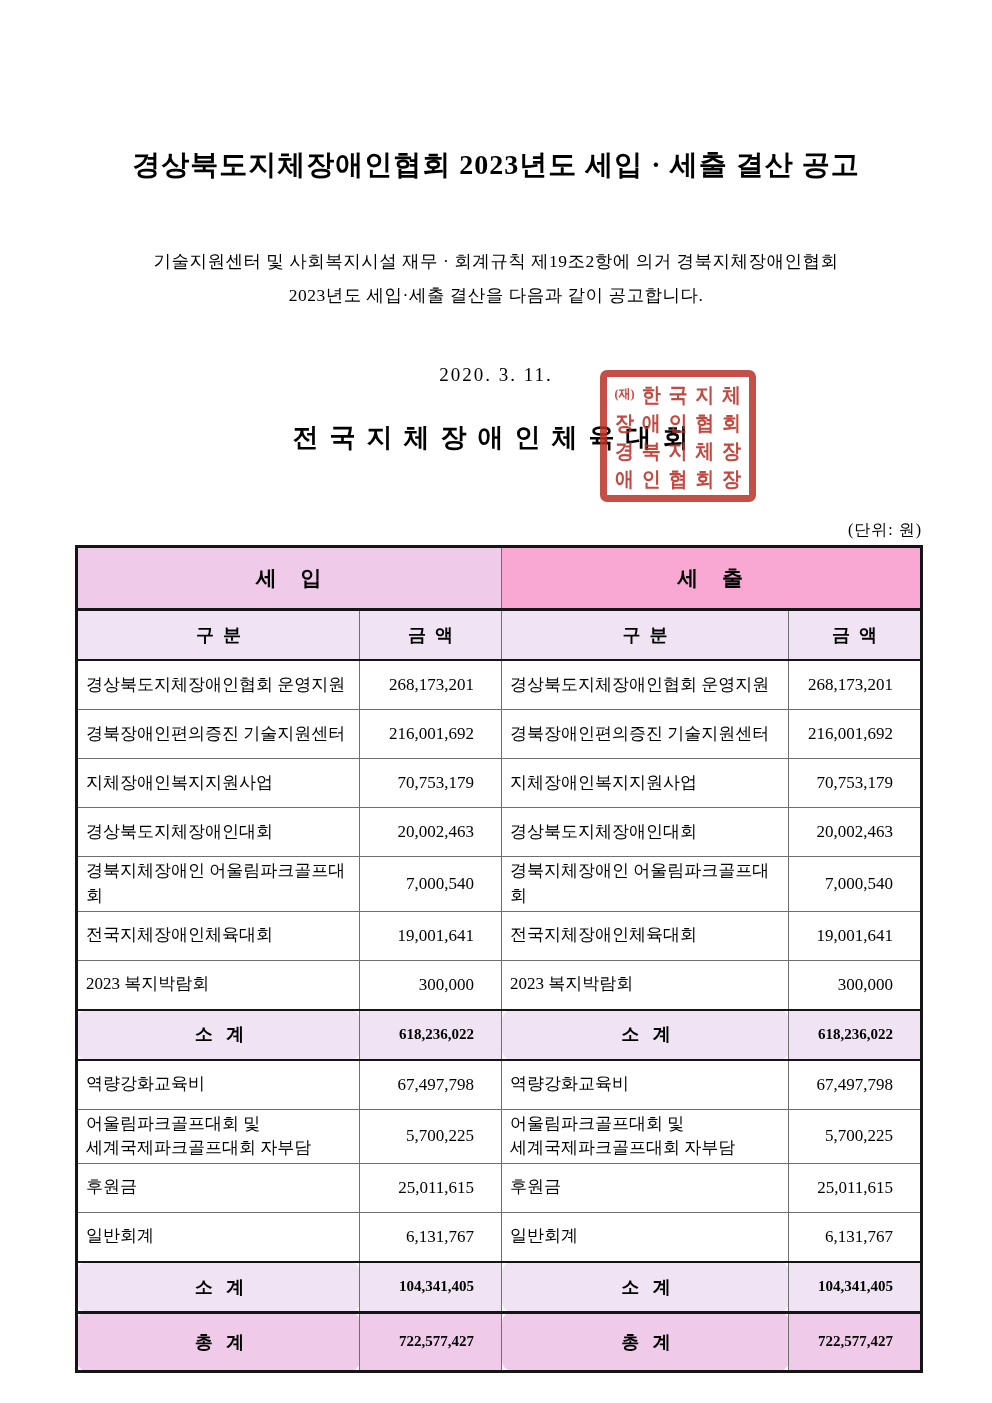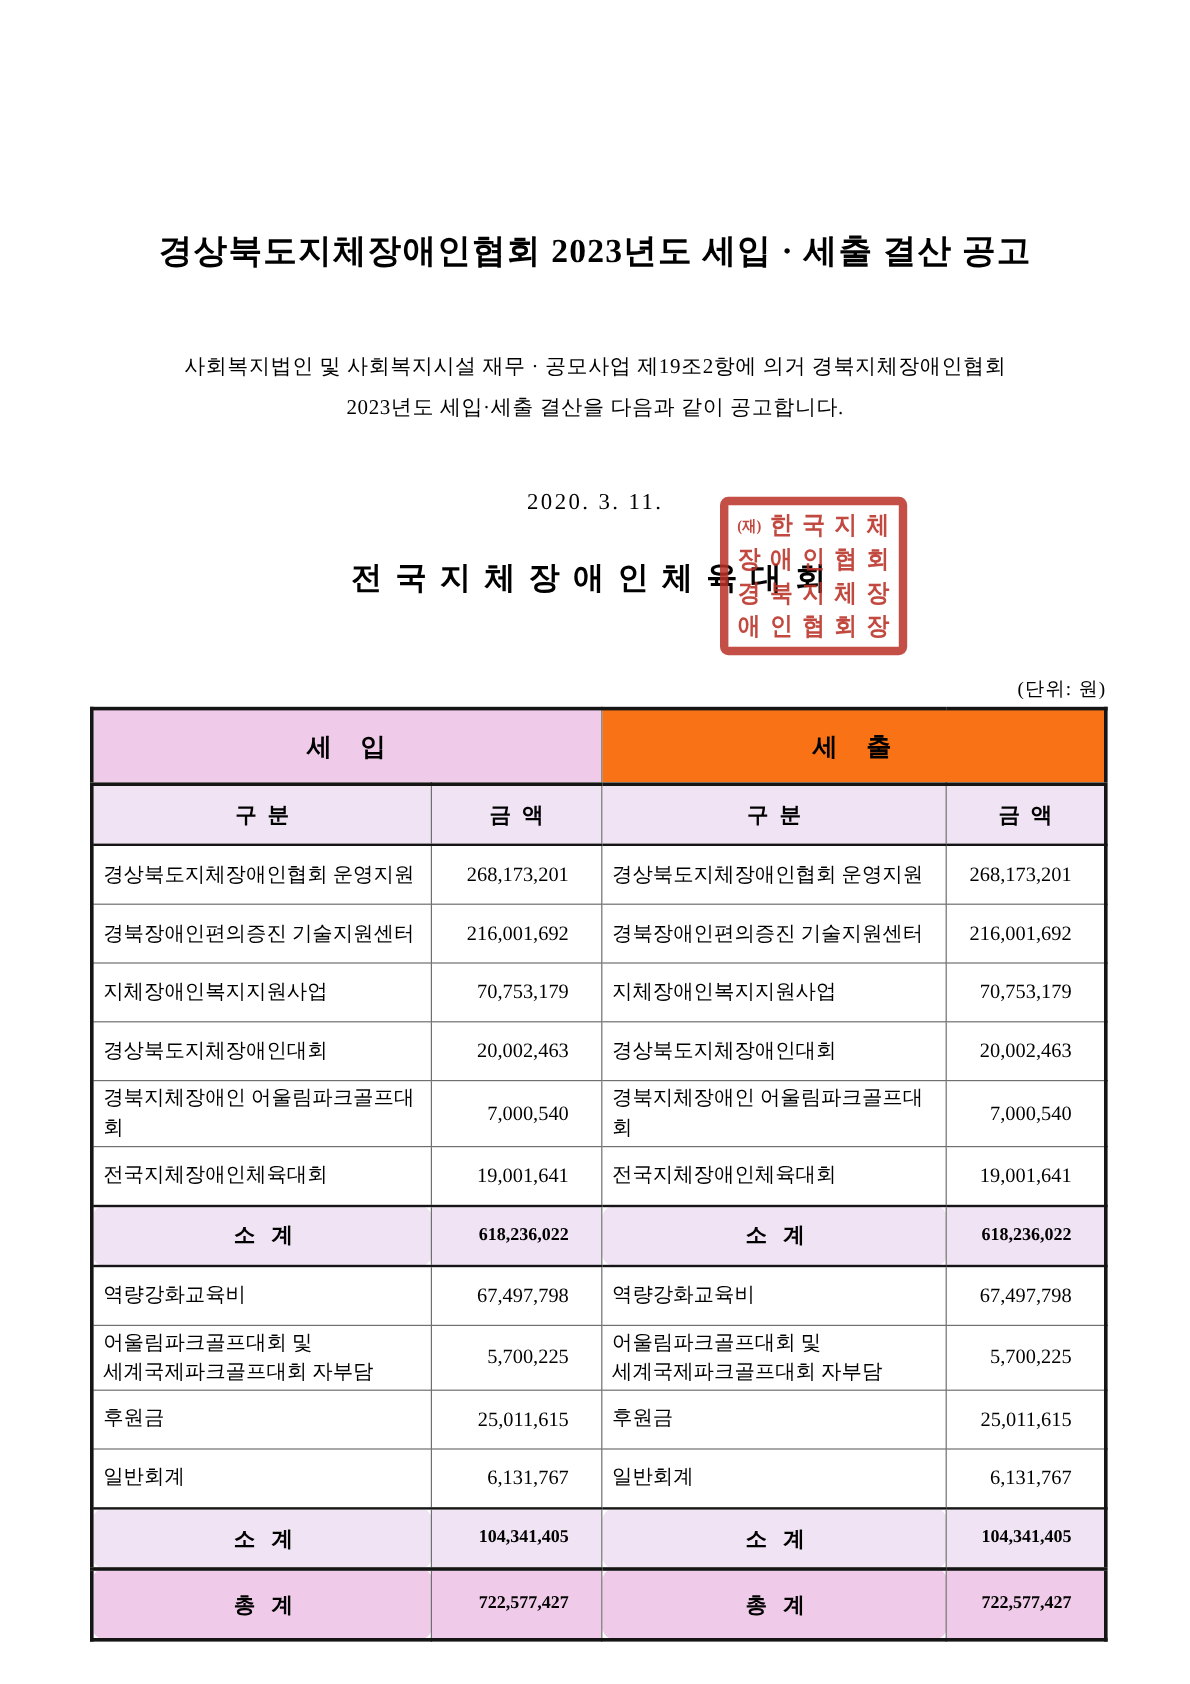--- a/index.html
+++ b/index.html
@@ -10,21 +10,20 @@
     font-family:"Liberation Serif","DejaVu Serif",serif;
     color:#000;
     overflow:hidden;
   }
   .doc-title{
     padding-top:146px;
     text-align:center;
     font-size:28px;
     font-weight:bold;
     letter-spacing:1px;
-    margin-top:44px;
   }
   .intro{
     margin-top:60px;
     text-align:center;
     font-size:17.5px;
     line-height:1.95;
     letter-spacing:0.5px;
   }
   .sign-block{
     position:relative;
@@ -135,21 +134,21 @@
   tr.row-total .cell-amount{font-size:15px;}
 </style>
 </head>
 <body>
 
 <div class="page">
 
   <div class="doc-title">경상북도지체장애인협회 2023년도 세입 · 세출 결산 공고</div>
 
   <div class="intro">
-    <div>사회복지법인 및 사회복지시설 재무 · 공모사업 제19조2항에 의거 경북지체장애인협회</div>
+    <div>기술지원센터 및 사회복지시설 재무 · 회계규칙 제19조2항에 의거 경북지체장애인협회</div>
     <div>2023년도 세입·세출 결산을 다음과 같이 공고합니다.</div>
   </div>
 
   <div class="sign-block">
     <div class="doc-date">2020. 3. 11.</div>
     <div class="signer">전국지체장애인체육대회</div>
     <div class="seal">
         <div class="seal-cell small">(재)</div>
         <div class="seal-cell">한</div>
         <div class="seal-cell">국</div>
@@ -178,21 +177,21 @@
   <table class="budget">
     <colgroup>
       <col style="width:283px">
         <col style="width:142px">
         <col style="width:287px">
         <col style="width:133px">
     </colgroup>
     <thead>
       <tr class="sec-header">
         <th colspan="2" style="background: rgb(240, 203, 233);">세   입</th>
-        <th colspan="2" style="background: #f97316;">세   출</th>
+        <th colspan="2" style="background: #f9a8d4;">세   출</th>
       </tr>
       <tr class="col-header">
         <th style="background: rgb(240, 228, 244);">구  분</th>
         <th style="background: rgb(240, 228, 244);">금  액</th>
         <th style="background: rgb(240, 228, 244);">구  분</th>
         <th style="background: rgb(240, 228, 244);">금  액</th>
       </tr>
     </thead>
     <tbody>
         <tr class="row-data">
@@ -224,20 +223,26 @@
           <td class="cell-amount" style="background: rgb(255, 255, 255);">7,000,540</td>
           <td class="cell-category" style="background: rgb(255, 255, 255);">경북지체장애인 어울림파크골프대회</td>
           <td class="cell-amount" style="background: rgb(255, 255, 255);">7,000,540</td>
         </tr>
         <tr class="row-data">
           <td class="cell-category" style="background: rgb(255, 255, 255);">전국지체장애인체육대회</td>
           <td class="cell-amount" style="background: rgb(255, 255, 255);">19,001,641</td>
           <td class="cell-category" style="background: rgb(255, 255, 255);">전국지체장애인체육대회</td>
           <td class="cell-amount" style="background: rgb(255, 255, 255);">19,001,641</td>
         </tr>
+        <tr class="row-data">
+          <td class="cell-category" style="background: rgb(255, 255, 255);">2023 복지박람회</td>
+          <td class="cell-amount" style="background: rgb(255, 255, 255);">300,000</td>
+          <td class="cell-category" style="background: rgb(255, 255, 255);">2023 복지박람회</td>
+          <td class="cell-amount" style="background: rgb(255, 255, 255);">300,000</td>
+        </tr>
         <tr class="row-subtotal">
           <td class="cell-category" style="background: rgb(240, 228, 244);">소   계</td>
           <td class="cell-amount" style="background: rgb(240, 228, 244);">618,236,022</td>
           <td class="cell-category" style="background: rgb(240, 228, 244);">소   계</td>
           <td class="cell-amount" style="background: rgb(240, 228, 244);">618,236,022</td>
         </tr>
         <tr class="row-data">
           <td class="cell-category" style="background: rgb(255, 255, 255);">역량강화교육비</td>
           <td class="cell-amount" style="background: rgb(255, 255, 255);">67,497,798</td>
           <td class="cell-category" style="background: rgb(255, 255, 255);">역량강화교육비</td>

